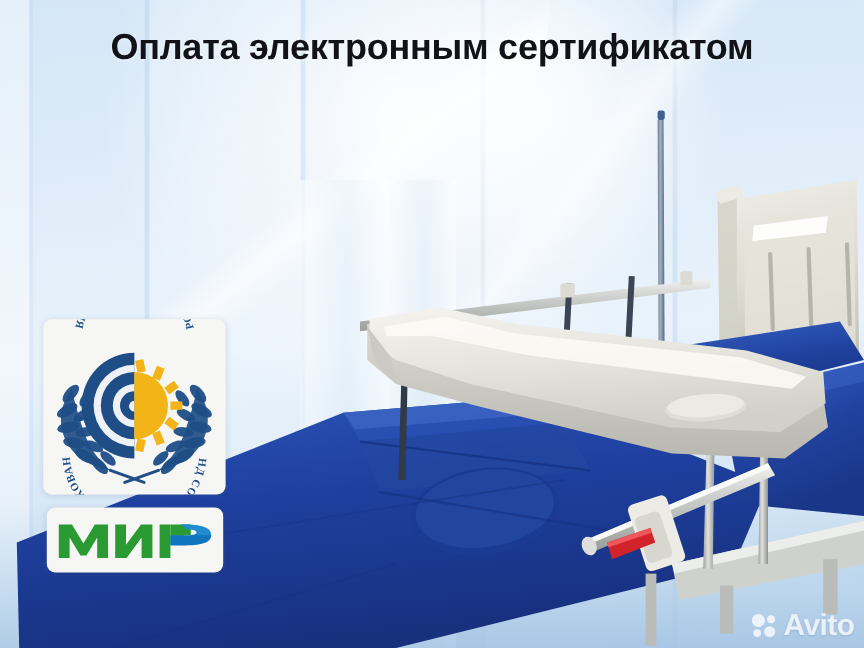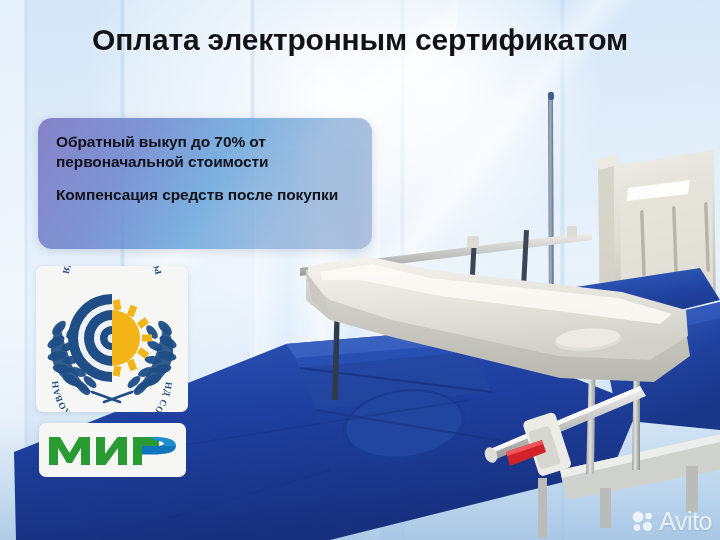--- a/index.html
+++ b/index.html
@@ -124,21 +124,21 @@
     right: 8px; bottom: 6px;
     display: flex;
     align-items: center;
     gap: 5px;
     opacity: 0.82;
   }
   .wm-dots { width: 22px; height: 22px; }
   .wm-text {
     color: rgba(255,255,255,0.92);
     font-size: 25px;
-    font-weight: normal;
+    font-weight: bold;
     letter-spacing: -0.5px;
     line-height: 1;
     text-shadow: 0 1px 2px rgba(90,110,135,0.35);
   }
 </style>
 </head>
 <body>
 
 <div id="stage">
 
@@ -277,24 +277,20 @@
           <path d="M506 452 L542 440 L546 452 L510 466 Z" fill="#d2232a"></path>
           <path d="M506 452 L542 440 L543 444 L507 456 Z" fill="#f0565c"></path>
         </g>
         <rect x="538" y="478" width="9" height="60" fill="#b9bcb8"></rect>
       </g>
     </svg>
   </div>
 
   <div class="title">Оплата электронным сертификатом</div>
 
-  <div class="info-panel">
-    <div class="info-line">Обратный выкуп до 70% от первоначальной стоимости</div>
-    <div class="info-line">Компенсация средств после покупки</div>
-  </div>
 
   <div class="logo-card" id="fss-card">
     <svg viewBox="0 0 152 146" xmlns="http://www.w3.org/2000/svg">
       <defs>
         <path id="arcTop" d="M 76 112 m -54 0 a 54 54 0 1 1 108 0" transform="rotate(180 76 112)"></path>
         <path id="arcBot" d="M 76 16 m -50 0 a 50 50 0 0 0 100 0" transform="rotate(180 76 16)"></path>
       </defs>
 
       <g fill="#1f4e87">
         <path d="M24 58 C10 76 12 100 30 115 C38 121 48 125 56 126 C46 118 38 106 34 94 C30 82 26 70 24 58 Z" opacity="0.92"></path>

